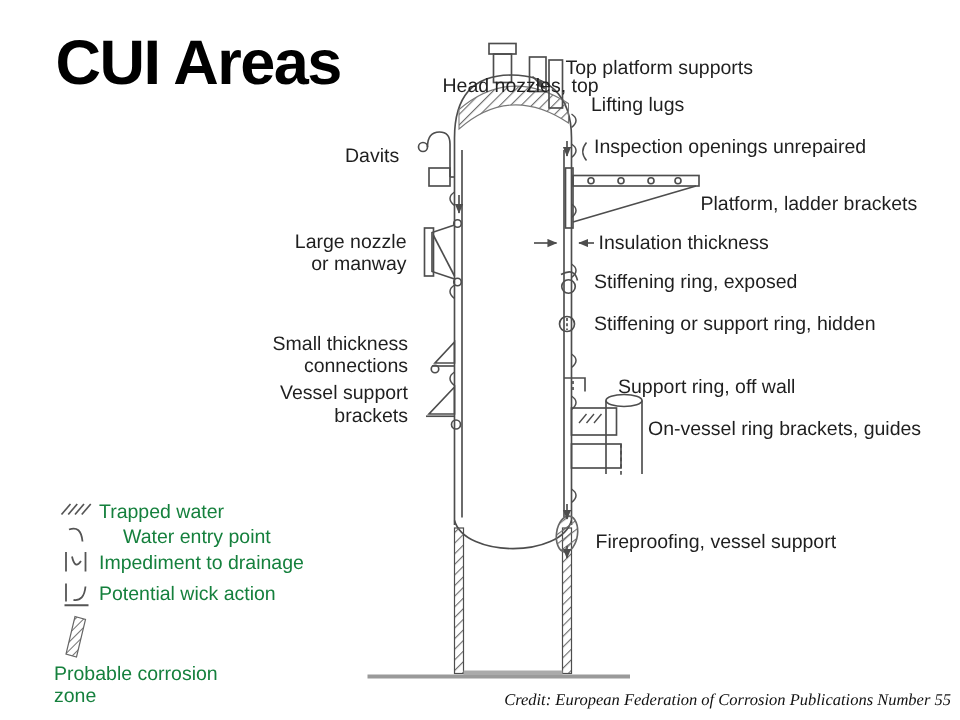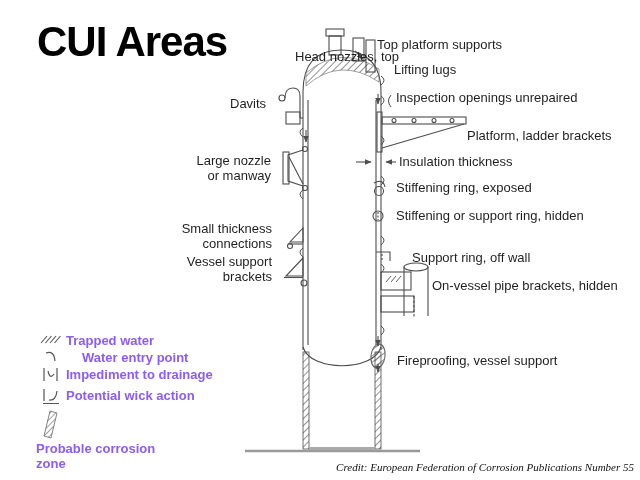--- a/index.html
+++ b/index.html
@@ -12,21 +12,21 @@
     font-size:42px;font-weight:bold;color:#000;letter-spacing:-1px;
     font-family:"Liberation Sans",sans-serif;
   }
   .lbl{
     position:absolute;font-size:13px;line-height:15px;color:#1f1f1f;
     white-space:pre-line;
   }
   .lbl.right{text-align:right;}
   .legend-row{position:absolute;display:flex;align-items:flex-start;}
   .legend-sym{width:30px;display:flex;justify-content:center;flex:0 0 30px;}
-  .legend-txt{font-size:13px;line-height:15px;color:#8b5cf6;white-space:pre-line;padding-top:1px;font-weight:bold;}
+  .legend-txt{font-size:13px;line-height:15px;color:#15803d;white-space:pre-line;padding-top:1px;}
   .credit{
     position:absolute;right:6px;top:461px;font-size:11px;font-style:italic;color:#111;
     font-family:"Liberation Serif",serif;
   }
   svg{display:block;}
   .diagram-svg{position:absolute;left:0;top:0;}
 </style>
 </head>
 <body>
 
@@ -172,21 +172,21 @@
 <div class="lbl" style="left:399px;top:154px;">Insulation thickness</div>
 <div class="lbl" style="left:396px;top:180px;">Stiffening ring, exposed</div>
 <div class="lbl" style="left:396px;top:208px;">Stiffening or support ring, hidden</div>
 <div class="lbl" style="left:412px;top:238px;margin-top:12px;">Support ring, off wall</div>
 <div class="lbl right" style="right:369px;top:153px;">Large nozzle
 or manway</div>
 <div class="lbl right" style="right:368px;top:221px;">Small thickness
 connections</div>
 <div class="lbl right" style="right:368px;top:254px;">Vessel support
 brackets</div>
-<div class="lbl" style="left:432px;top:278px;">On-vessel pipe brackets, hidden</div>
+<div class="lbl" style="left:432px;top:278px;">On-vessel ring brackets, guides</div>
 <div class="lbl" style="left:397px;top:353px;text-align:right;">Fireproofing, vessel support</div>
 
 <div class="legend-row" style="left:36px;top:332px;">
   <span class="legend-sym">
     <svg width="24" height="14" viewBox="0 0 24 14">
       <g stroke="#555" stroke-width="1.1">
         <line x1="2" y1="11" x2="8" y2="4"></line>
           <line x1="6.5" y1="11" x2="12.5" y2="4"></line>
         <line x1="11" y1="11" x2="17" y2="4"></line>
           <line x1="15.5" y1="11" x2="21.5" y2="4"></line>

